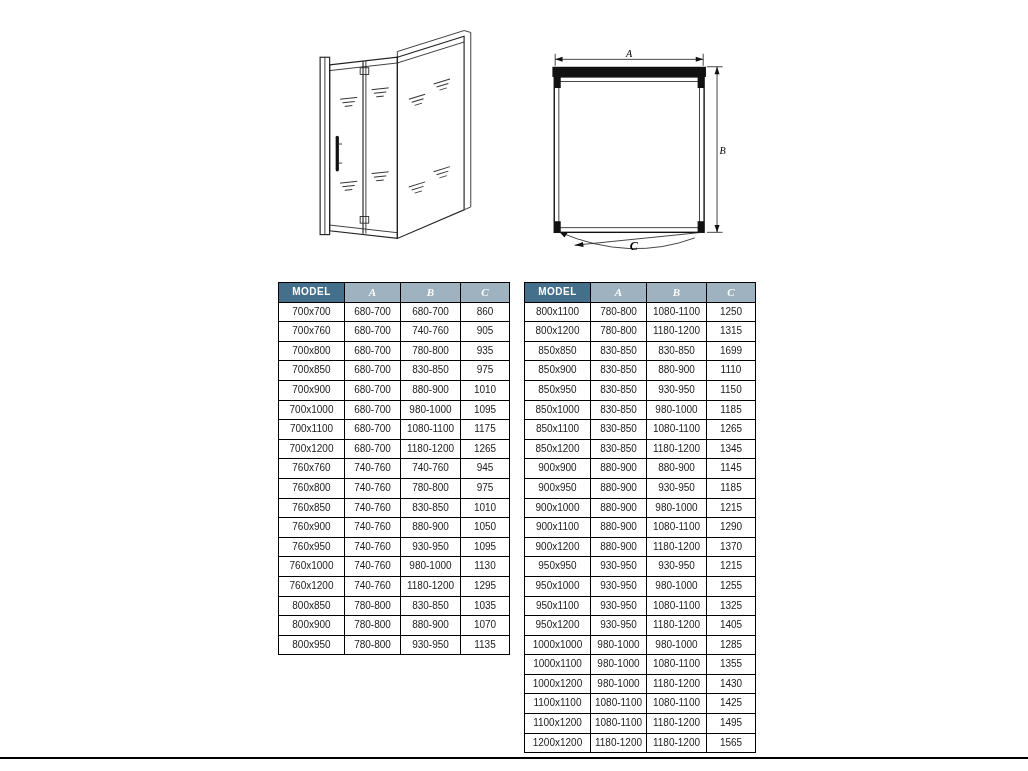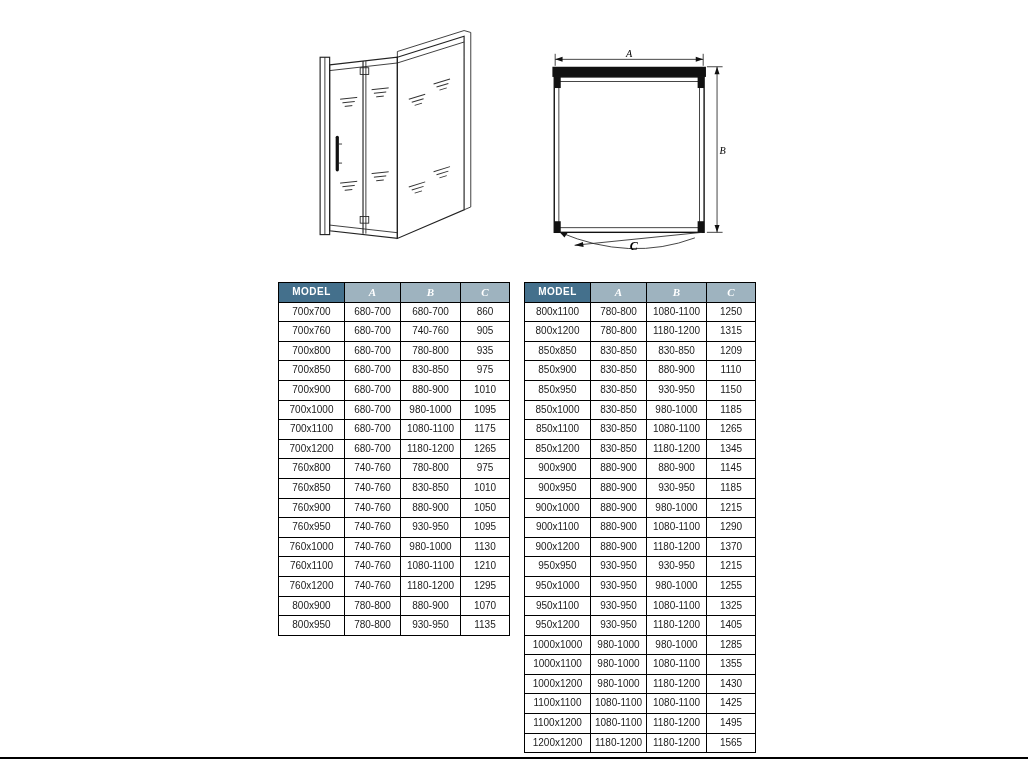--- a/index.html
+++ b/index.html
@@ -232,20 +232,26 @@
           <td>1080-1100</td>
           <td>1175</td>
         </tr>
         <tr>
           <td>700x1200</td>
           <td>680-700</td>
           <td>1180-1200</td>
           <td>1265</td>
         </tr>
         <tr>
+          <td>760x760</td>
+          <td>740-760</td>
+          <td>740-760</td>
+          <td>945</td>
+        </tr>
+        <tr>
           <td>760x800</td>
           <td>740-760</td>
           <td>780-800</td>
           <td>975</td>
         </tr>
         <tr>
           <td>760x850</td>
           <td>740-760</td>
           <td>830-850</td>
           <td>1010</td>
@@ -262,30 +268,30 @@
           <td>930-950</td>
           <td>1095</td>
         </tr>
         <tr>
           <td>760x1000</td>
           <td>740-760</td>
           <td>980-1000</td>
           <td>1130</td>
         </tr>
         <tr>
-          <td>760x1100</td>
-          <td>740-760</td>
-          <td>1080-1100</td>
-          <td>1210</td>
-        </tr>
-        <tr>
           <td>760x1200</td>
           <td>740-760</td>
           <td>1180-1200</td>
           <td>1295</td>
+        </tr>
+        <tr>
+          <td>800x850</td>
+          <td>780-800</td>
+          <td>830-850</td>
+          <td>1035</td>
         </tr>
         <tr>
           <td>800x900</td>
           <td>780-800</td>
           <td>880-900</td>
           <td>1070</td>
         </tr>
         <tr>
           <td>800x950</td>
           <td>780-800</td>
@@ -320,21 +326,21 @@
         <tr>
           <td>800x1200</td>
           <td>780-800</td>
           <td>1180-1200</td>
           <td>1315</td>
         </tr>
         <tr>
           <td>850x850</td>
           <td>830-850</td>
           <td>830-850</td>
-          <td>1209</td>
+          <td>1699</td>
         </tr>
         <tr>
           <td>850x900</td>
           <td>830-850</td>
           <td>880-900</td>
           <td>1110</td>
         </tr>
         <tr>
           <td>850x950</td>
           <td>830-850</td>

